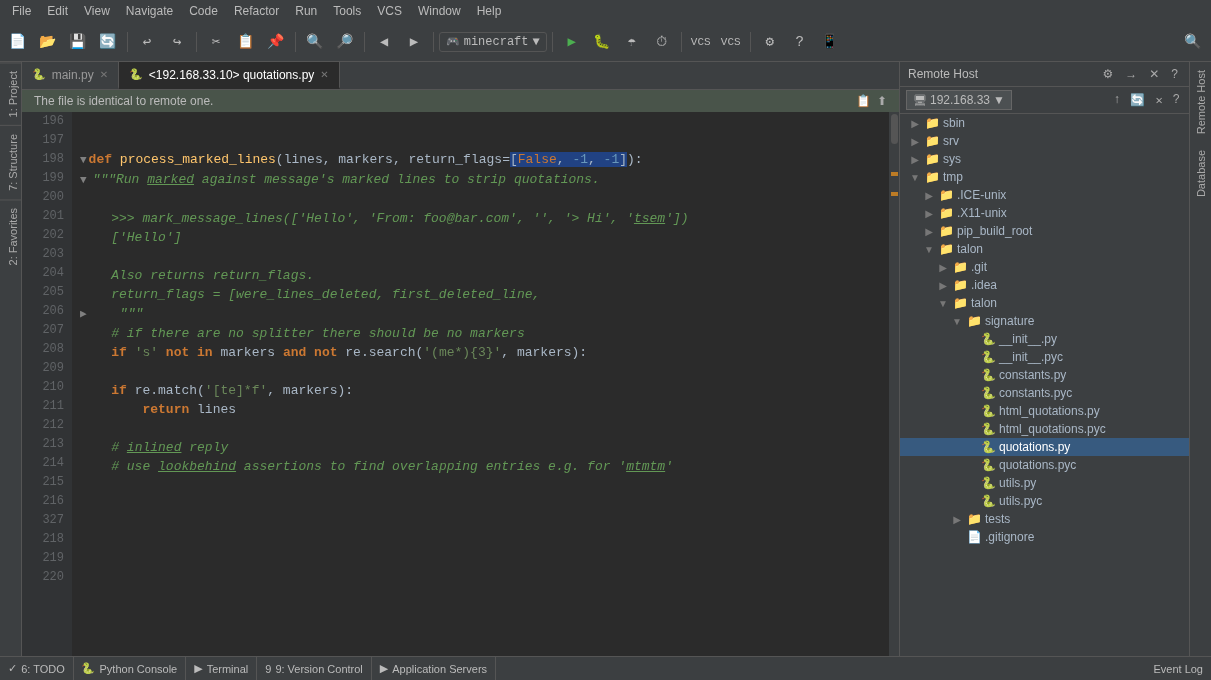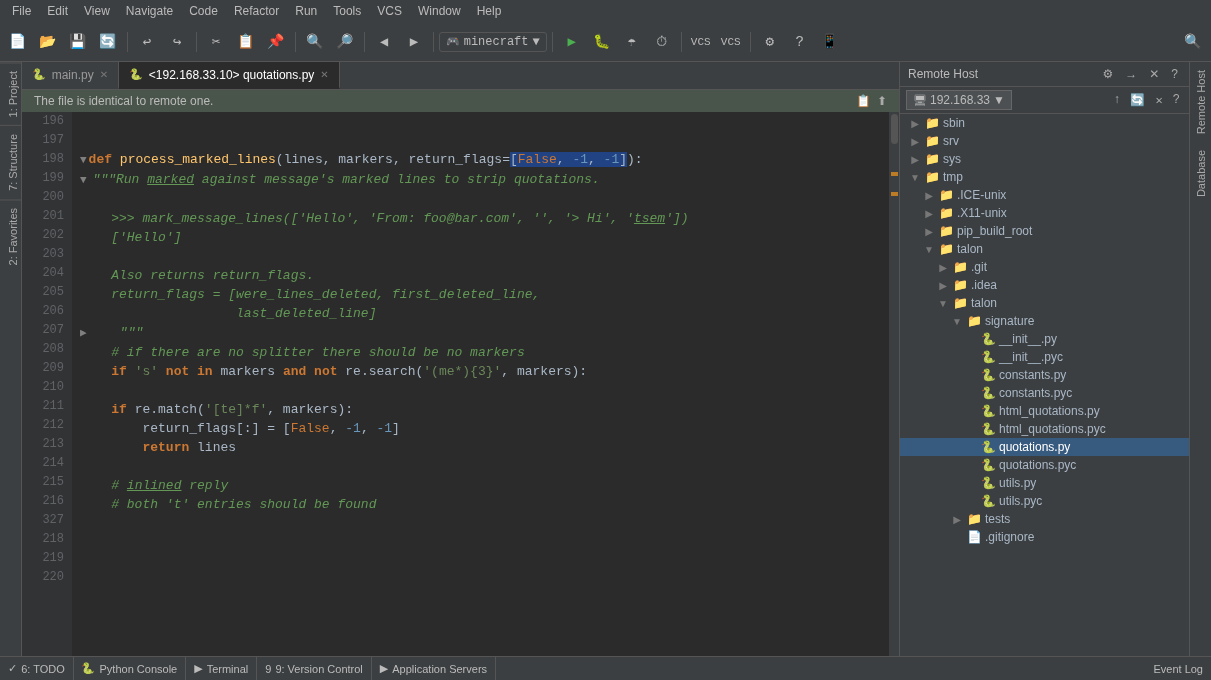--- a/index.html
+++ b/index.html
@@ -191,31 +191,29 @@
           <div class="code-line">&nbsp;</div>
           <div class="code-line">&nbsp;</div>
           <div class="code-line" style="position:relative"><span style="color:#808080; font-size:11px; margin-right:2px">▼</span><span class="kw">def </span><span class="fn">process_marked_lines</span><span class="op">(</span><span class="param">lines</span><span class="op">, </span><span class="param">markers</span><span class="op">, </span><span class="param">return_flags</span><span class="op">=</span><span style="background:#214283">[<span class="bool">False</span>, <span class="num">-1</span>, <span class="num">-1</span>]</span><span class="op">):</span></div>
           <div class="code-line" style="background:#2b2b2b"><span style="color:#808080; font-size:11px; margin-right:2px">▼</span><span style="padding-left:4px"></span><span class="comment">"""Run <span style="text-decoration:underline">marked</span> against message's marked lines to strip quotations.</span></div>
           <div class="code-line">&nbsp;</div>
           <div class="code-line">    <span class="comment">&gt;&gt;&gt; mark_message_lines(['Hello', 'From: foo@bar.com', '', '&gt; Hi', '<span style="text-decoration:underline">tsem</span>'])</span></div>
           <div class="code-line">    <span class="comment">['Hello']</span></div>
           <div class="code-line">&nbsp;</div>
           <div class="code-line">    <span class="comment">Also returns return_flags.</span></div>
           <div class="code-line">    <span class="comment">return_flags = [were_lines_deleted, first_deleted_line,</span></div>
-          <div class="code-line">    <span class="comment">                last_deleted_line]</span></div>
           <div class="code-line"><span style="color:#808080; font-size:11px; margin-right:2px">▶</span>    <span class="comment">"""</span></div>
           <div class="code-line">    <span class="comment"># if there are no splitter there should be no markers</span></div>
           <div class="code-line">    <span class="kw">if </span><span class="str">'s'</span><span class="kw"> not in </span><span>markers </span><span class="kw">and not </span><span>re.search(</span><span class="str">'(me*){3}'</span><span>, markers):</span></div>
           <div class="code-line">&nbsp;</div>
           <div class="code-line">    <span class="kw">if </span>re.match(<span class="str">'[te]*f'</span>, markers):</div>
-          <div class="code-line">        return_flags[:] = [<span class="bool">False</span>, <span class="num">-1</span>, <span class="num">-1</span>]</div>
           <div class="code-line">        <span class="kw">return </span>lines</div>
           <div class="code-line">&nbsp;</div>
           <div class="code-line">    <span class="comment"># <span style="text-decoration:underline">inlined</span> reply</span></div>
-          <div class="code-line">    <span class="comment"># both 't' entries should be found</span></div>
+          <div class="code-line">    <span class="comment"># use <span style="text-decoration:underline">lookbehind</span> assertions to find overlapping entries e.g. for '<span style="text-decoration:underline">mtmtm</span>'</span></div>
         </div>
 
         <div style="width:10px; background:#3c3f41; position:relative; flex-shrink:0;">
           <div style="position:absolute; right:1px; top:2px; width:7px; height:30px; background:#555; border-radius:4px;"></div>
           <div style="position:absolute; right:1px; top:60px; width:7px; height:4px; background:#bc7b25;"></div>
           <div style="position:absolute; right:1px; top:80px; width:7px; height:4px; background:#bc7b25;"></div>
         </div>
       </div>
     </div>
   </div>

